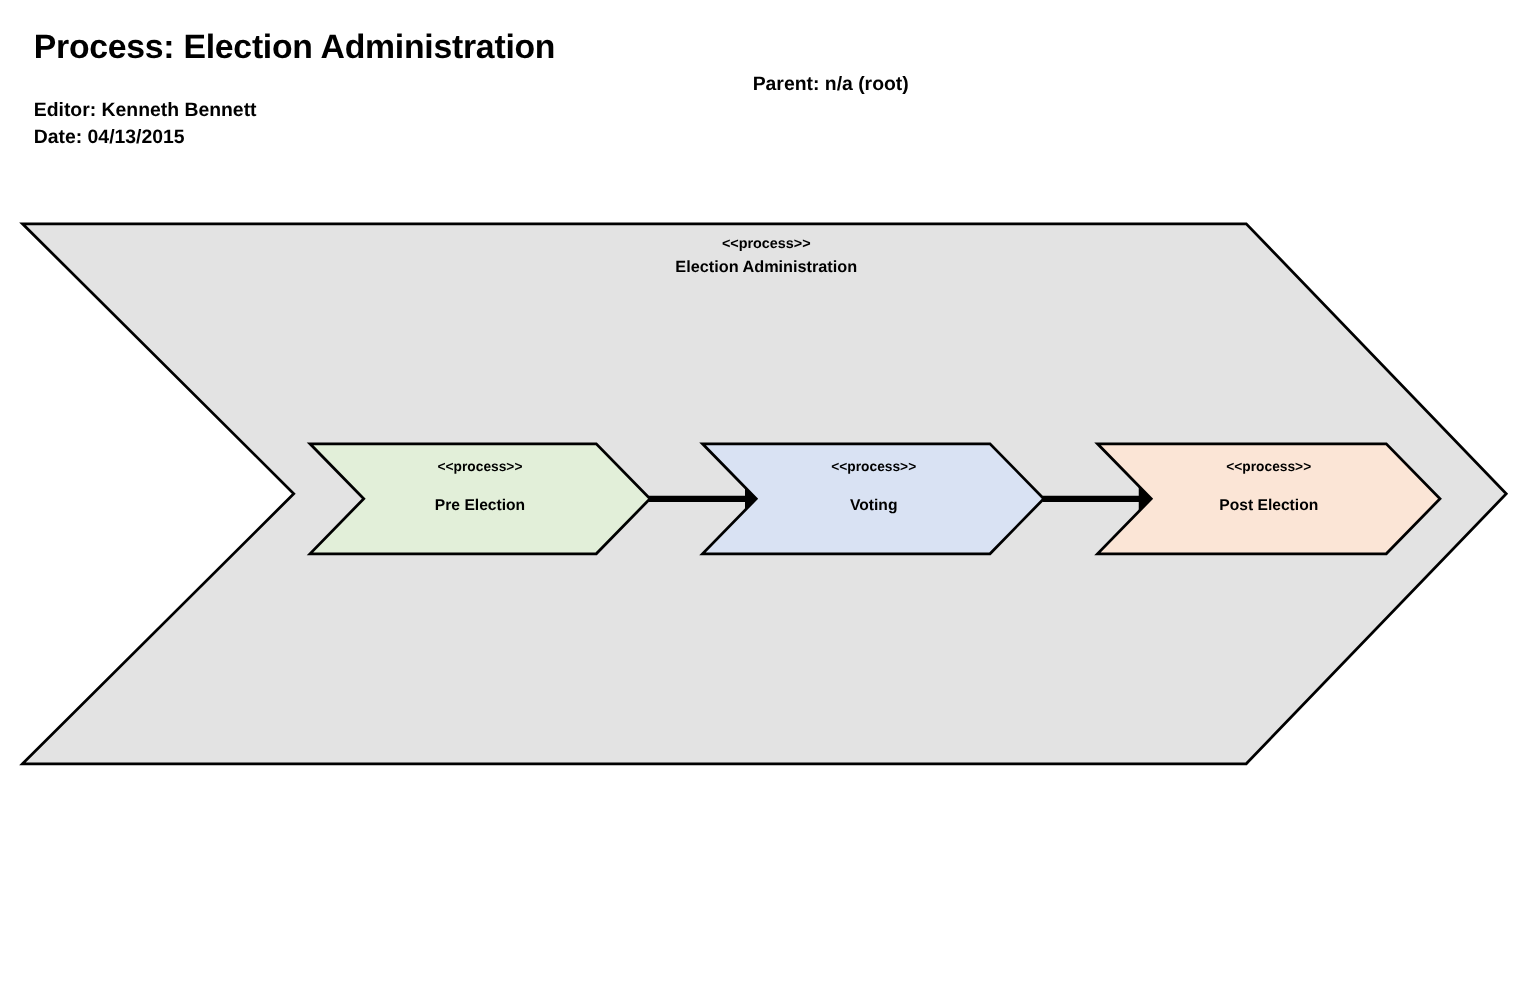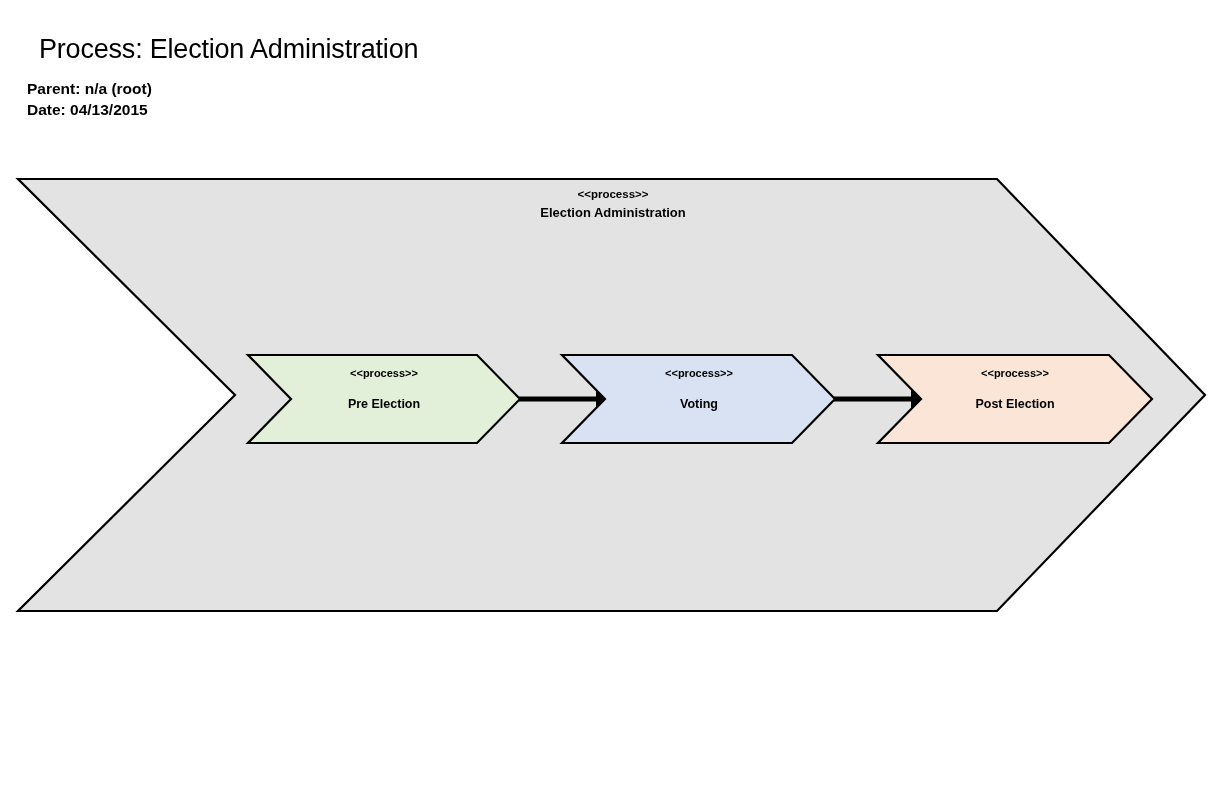--- a/index.html
+++ b/index.html
@@ -24,36 +24,36 @@
   }
   
   #header-block {
     position: absolute;
     left: 27px;
     top: 20px;
     width: 700px;
   }
   #doc-title {
     font-size: 27px;
-    font-weight: normal;
+    font-weight: bold;
     line-height: 34px;
     letter-spacing: -0.2px;
     white-space: nowrap;
-    margin: 12px;
+    margin: 0;
     padding: 0;
   }
   .meta-line {
     font-size: 15.5px;
     font-weight: bold;
     line-height: 21px;
     white-space: nowrap;
     margin: 0;
     padding: 0;
   }
-  #meta-parent { margin-top: 3px; }
+  #meta-parent { margin-top: 3px; text-align: right; }
 
   
   #diagram-svg {
     position: absolute;
     left: 0;
     top: 0;
     width: 1224px;
     height: 792px;
   }
   .chev-outline {
@@ -88,20 +88,21 @@
   .lbl-name-inner   { font-size: 12.5px; }
 </style>
 </head>
 <body>
 
 <div id="canvas">
 
   <div id="header-block">
     <div id="doc-title">Process: Election Administration</div>
     <div class="meta-line" id="meta-parent">Parent: n/a (root)</div>
+    <div class="meta-line">Editor: Kenneth Bennett</div>
     <div class="meta-line">Date: 04/13/2015</div>
   </div>
 
   <svg id="diagram-svg" viewBox="0 0 1224 792" xmlns="http://www.w3.org/2000/svg">
 
     <polygon class="chev-outline" id="outer-chevron-shape" points="18,179 997,179 1205,395 997,611 18,611 235,395" fill="#E3E3E3"></polygon>
     <text class="lbl lbl-stereo-outer" x="613" y="195">&lt;&lt;process&gt;&gt;</text>
     <text class="lbl lbl-name-outer" x="613" y="214">Election Administration</text>
 
     <polygon class="chev-inner-outline" id="step1-shape" points="248,355 477,355 520,399 477,443 248,443 291,399" fill="#E2EFD9"></polygon>

